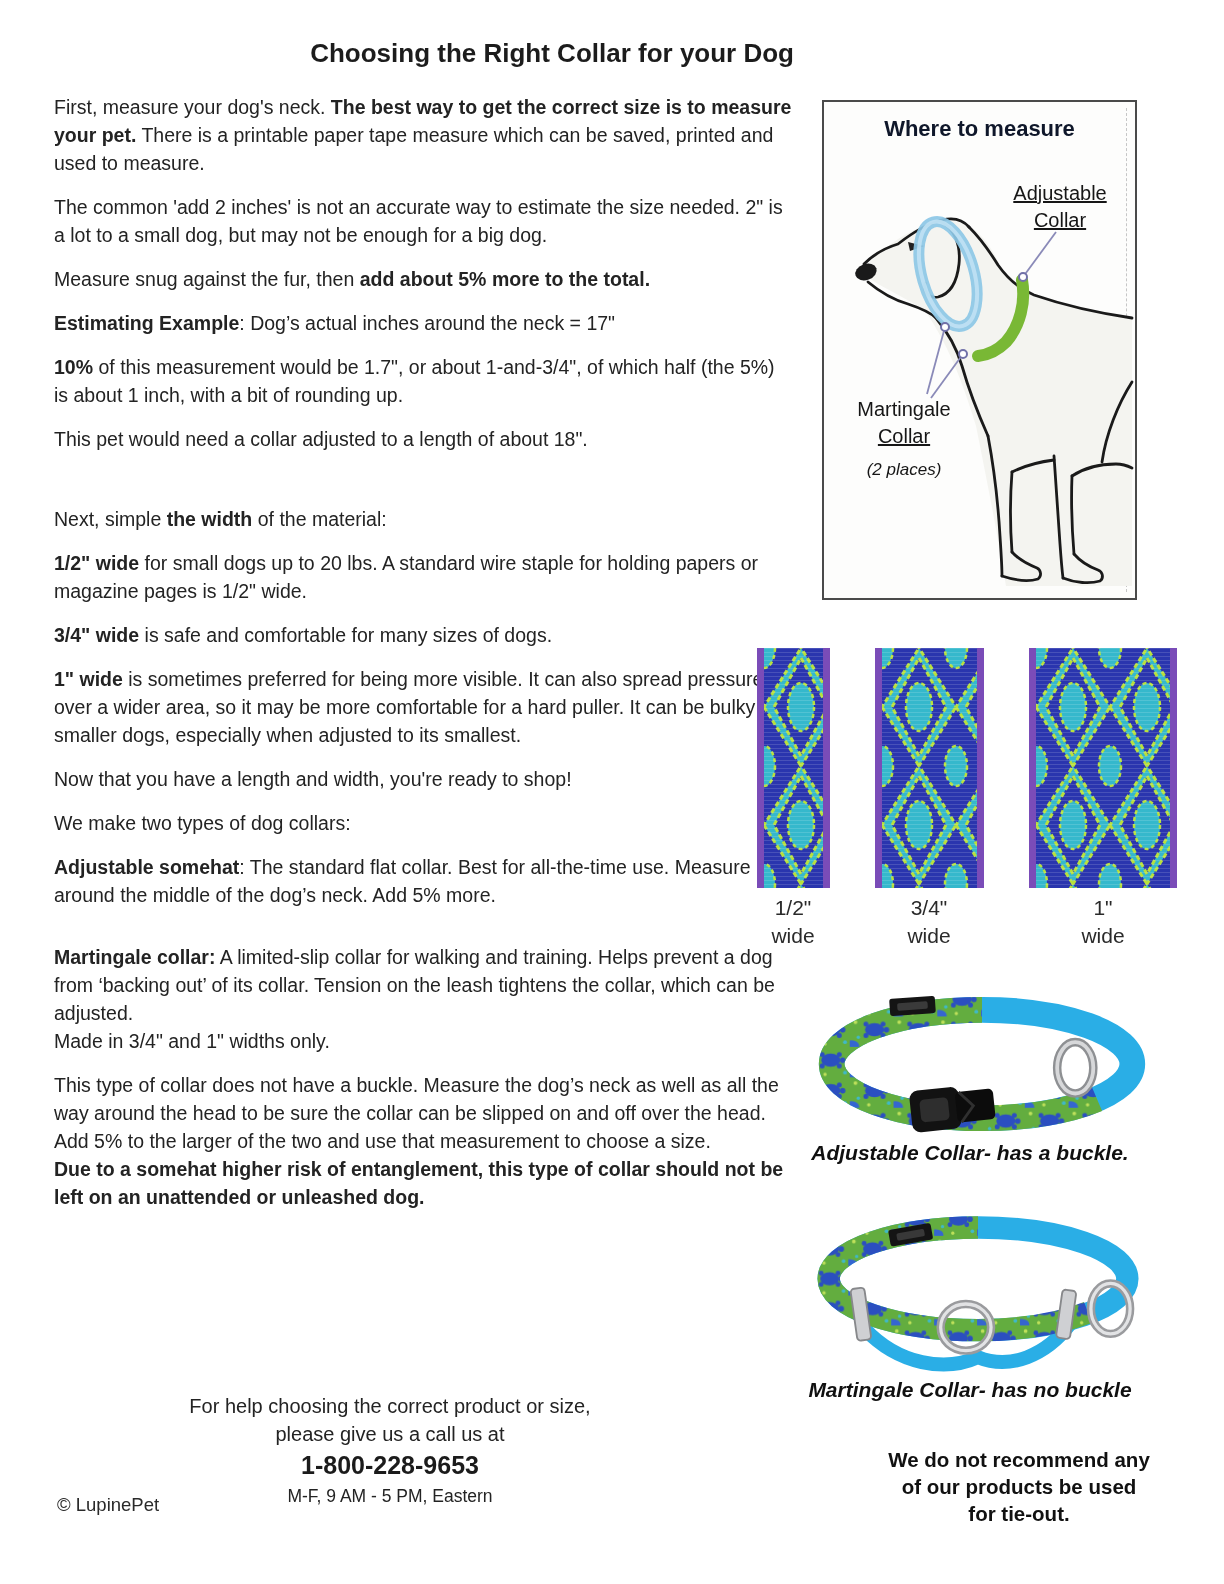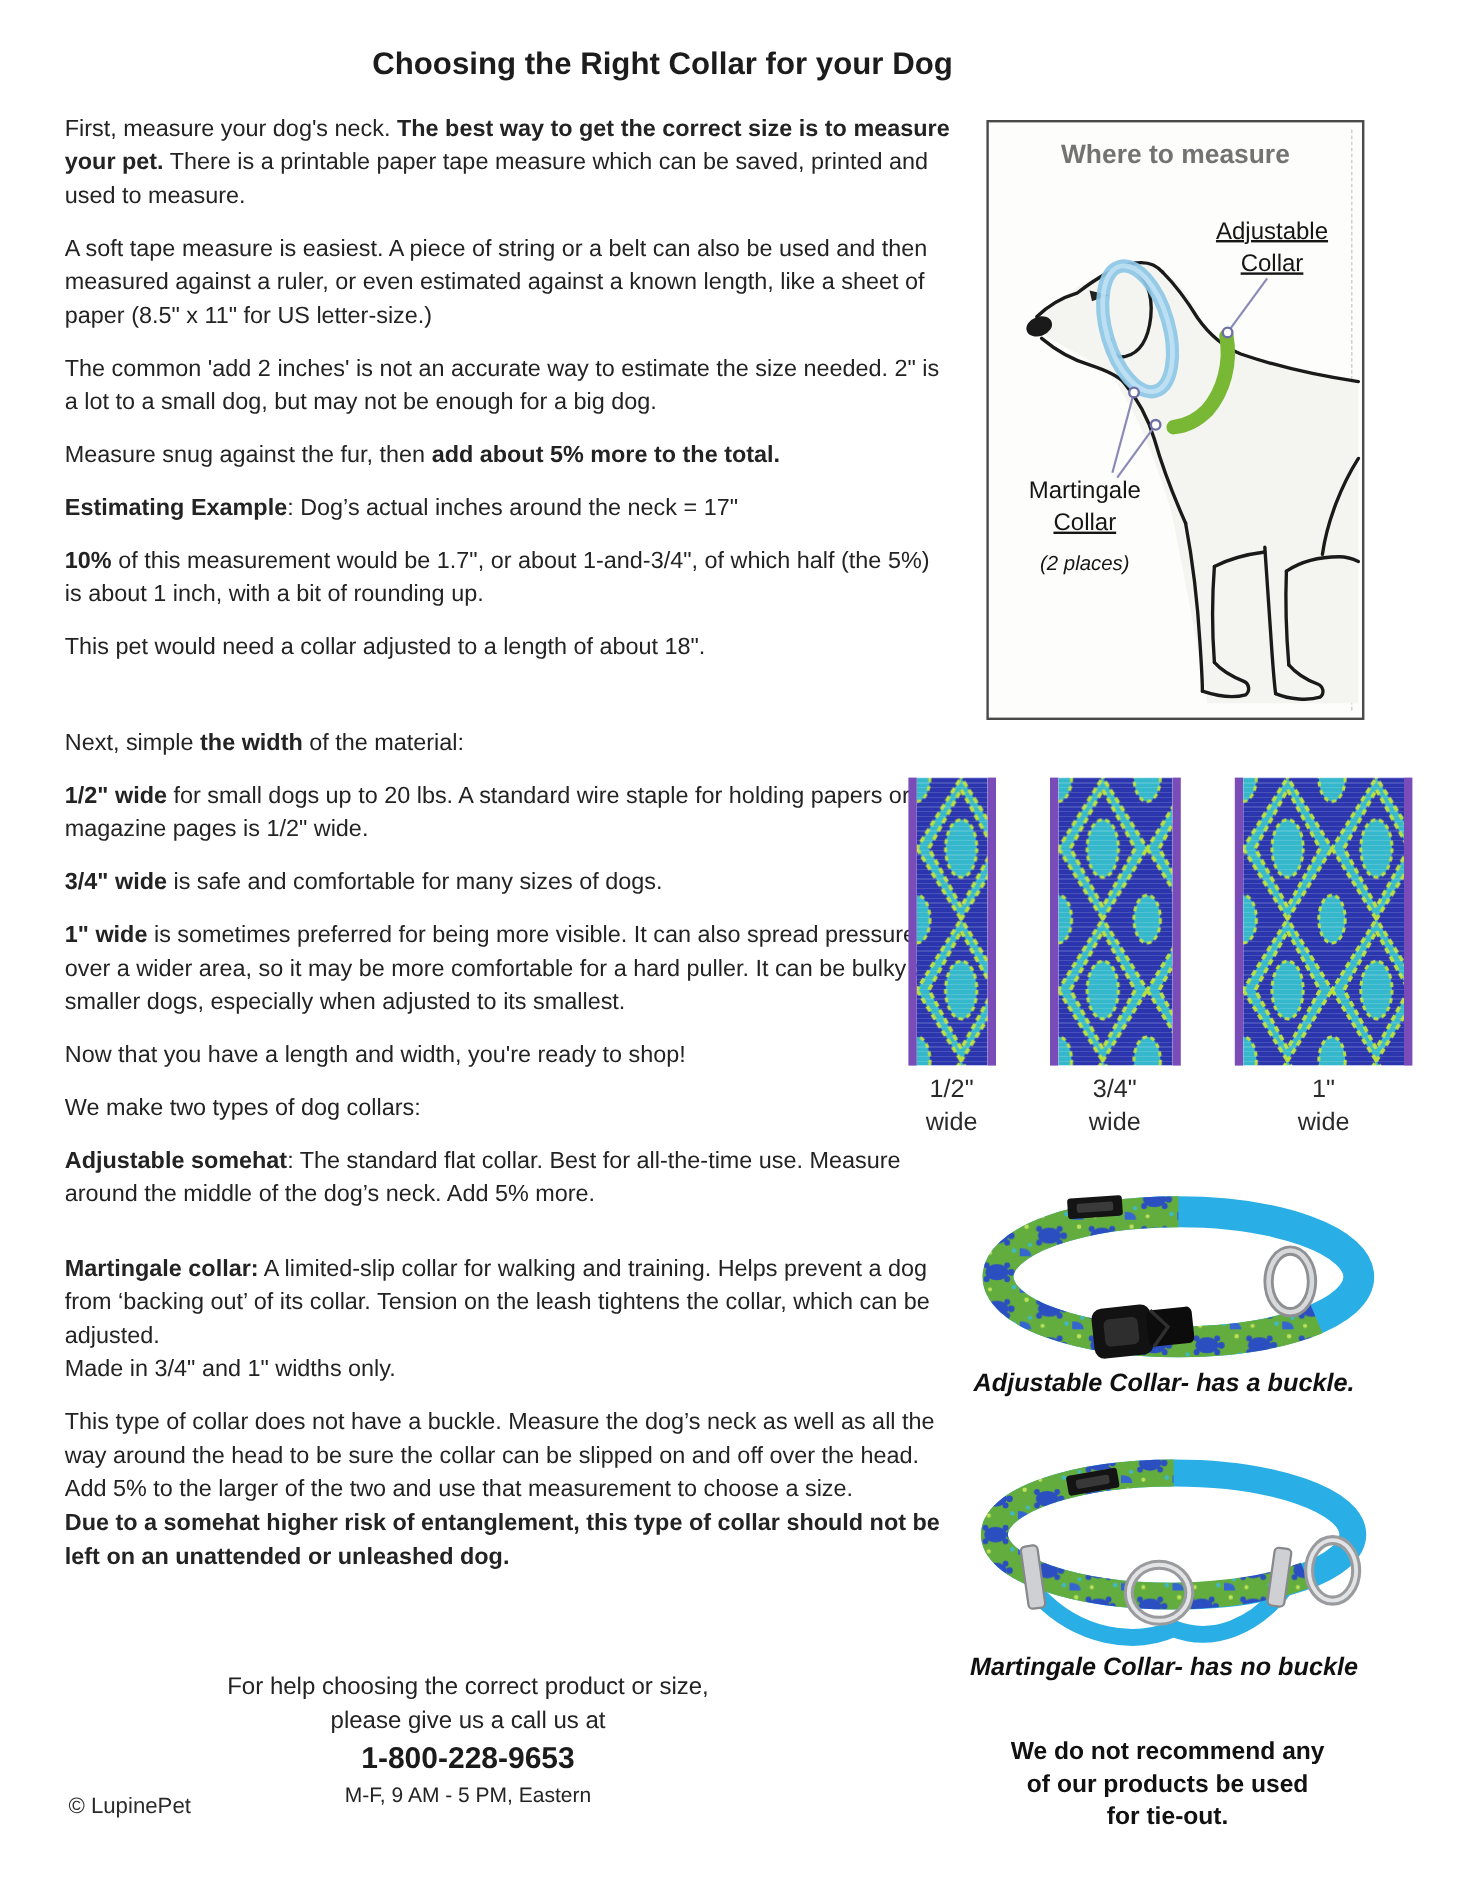--- a/index.html
+++ b/index.html
@@ -19,38 +19,38 @@
   .para .b{font-weight:bold;}
   .sp24{height:24px;}
   .sp6{height:6px;}
   
   .footer-help{position:absolute;left:60px;top:1392px;width:660px;text-align:center;font-size:20px;line-height:28px;color:#232323;}
   .phone{font-size:25px;font-weight:bold;margin-top:3px;color:#1b1b1b;}
   .hours{font-size:17.5px;margin-top:3px;}
   .copyright{position:absolute;left:57px;top:1494px;font-size:18.5px;color:#2a2a2a;}
   
   .measure-box{position:absolute;left:822px;top:100px;width:315px;height:500px;border:2.5px solid #4a4a4a;background:#fdfdfc;box-sizing:border-box;}
-  .measure-title{text-align:center;font-weight:bold;font-size:22px;color:#737373;margin-top:14px;}
+  .measure-title{text-align:center;font-weight:bold;font-size:22px;color:#0f172a;margin-top:14px;}
   .measure-dashed{position:absolute;right:8px;top:6px;bottom:6px;border-left:1.5px dashed #c6c6c6;}
   .dog-svg{position:absolute;left:0px;top:44px;width:310px;height:452px;}
   .box-label{position:absolute;text-align:center;font-size:20px;line-height:27px;color:#161616;}
   .box-label .ul{text-decoration:underline;}
   .adj-label{left:170px;top:78px;width:132px;}
   .mart-label{left:16px;top:294px;width:128px;}
   .places-note{font-style:italic;font-size:17px;margin-top:6px;text-decoration:none;}
   
   .swatch{position:absolute;box-sizing:border-box;top:648px;height:240px;
     border-left:7px solid var(--webbing-purple);border-right:7px solid var(--webbing-purple);}
   .swatch svg{display:block;width:100%;height:100%;}
   .ribs{position:absolute;inset:0;background:repeating-linear-gradient(180deg,rgba(255,255,255,.14) 0 1px,transparent 1px 4px);pointer-events:none;}
   .swatch-label{position:absolute;top:894px;width:120px;text-align:center;font-size:21px;line-height:28px;color:#2a2a2a;}
   
   .collar-photo{position:absolute;}
   .photo-caption{position:absolute;font-weight:bold;font-style:italic;font-size:21px;color:#101010;text-align:center;}
-  .tieout{position:absolute;left:778px;top:1446px;width:390px;text-align:center;font-weight:bold;font-size:20.5px;line-height:27px;color:#111;}
+  .tieout{position:absolute;left:824px;top:1446px;width:390px;text-align:center;font-weight:bold;font-size:20.5px;line-height:27px;color:#111;}
   
   .f-turq{fill:var(--webbing-turquoise);} .f-navy{fill:var(--webbing-navy);}
   .sk-lime{stroke:var(--webbing-lime);}   .f-green{fill:var(--collar-green);}
   .f-tblue{fill:var(--turtle-blue);}
   .band-main{fill:none;stroke:var(--collar-blue);}
   .loop-blue{fill:none;stroke:var(--collar-blue);stroke-width:15;stroke-linecap:round;}
   .ln{fill:none;stroke:#1a1a1a;stroke-width:2.8;stroke-linecap:round;stroke-linejoin:round;}
   .dogfill{fill:#f4f4f0;stroke:none;}
   .band-blue-st{fill:none;stroke:var(--band-blue);stroke-width:11;opacity:.92;stroke-linecap:round;}
   .band-blue-hi{fill:none;stroke:#c3e3f4;stroke-width:4;opacity:.85;}
@@ -97,21 +97,20 @@
         <circle cx="38.5" cy="14" r="3"></circle>
       </g>
       <ellipse cx="2" cy="31" rx="8" ry="6" fill="#3566d0"></ellipse>
     </pattern>
   </defs>
 </svg>
 
 <div class="left-col">
   <h1 class="page-title">Choosing the Right Collar for your Dog</h1>
   <div class="para"><span>First, measure your dog's neck. </span><span class="b">The best way to get the correct size is to measure your pet.</span><span> There is a printable paper tape measure which can be saved, printed and used to measure.</span></div>
-  <div class="para"><span>A soft tape measure is easiest. A piece of string or a belt can also be used and then measured against a ruler, or even estimated against a known length, like a sheet of paper (8.5" x 11" for US letter-size.)</span></div>
   <div class="para"><span>The common 'add 2 inches' is not an accurate way to estimate the size needed. 2" is a lot to a small dog, but may not be enough for a big dog.</span></div>
   <div class="para"><span>Measure snug against the fur, then </span><span class="b">add about 5% more to the total.</span></div>
   <div class="para"><span class="b">Estimating Example</span><span>: Dog’s actual inches around the neck = 17"</span></div>
   <div class="para"><span class="b">10%</span><span> of this measurement would be 1.7",  or about 1-and-3/4", of which half (the 5%) is about 1 inch, with a bit of rounding up.</span></div>
   <div class="para"><span>This pet would need a collar adjusted to a length of about 18".</span></div>
   <div class="sp24"></div>
   <div class="para"><span>Next, simple </span><span class="b">the width</span><span> of the material:</span></div>
   <div class="para"><span class="b">1/2" wide</span><span> for small dogs up to 20 lbs. A standard wire staple for holding papers or magazine pages is 1/2" wide.</span></div>
   <div class="para"><span class="b">3/4" wide</span><span> is safe and comfortable for many sizes of dogs.</span></div>
   <div class="para"><span class="b">1" wide</span><span> is sometimes preferred for being more visible. It can also spread pressure over a wider area, so it may be more comfortable for a hard puller. It can be bulky on smaller dogs, especially when adjusted to its smallest.</span></div>

